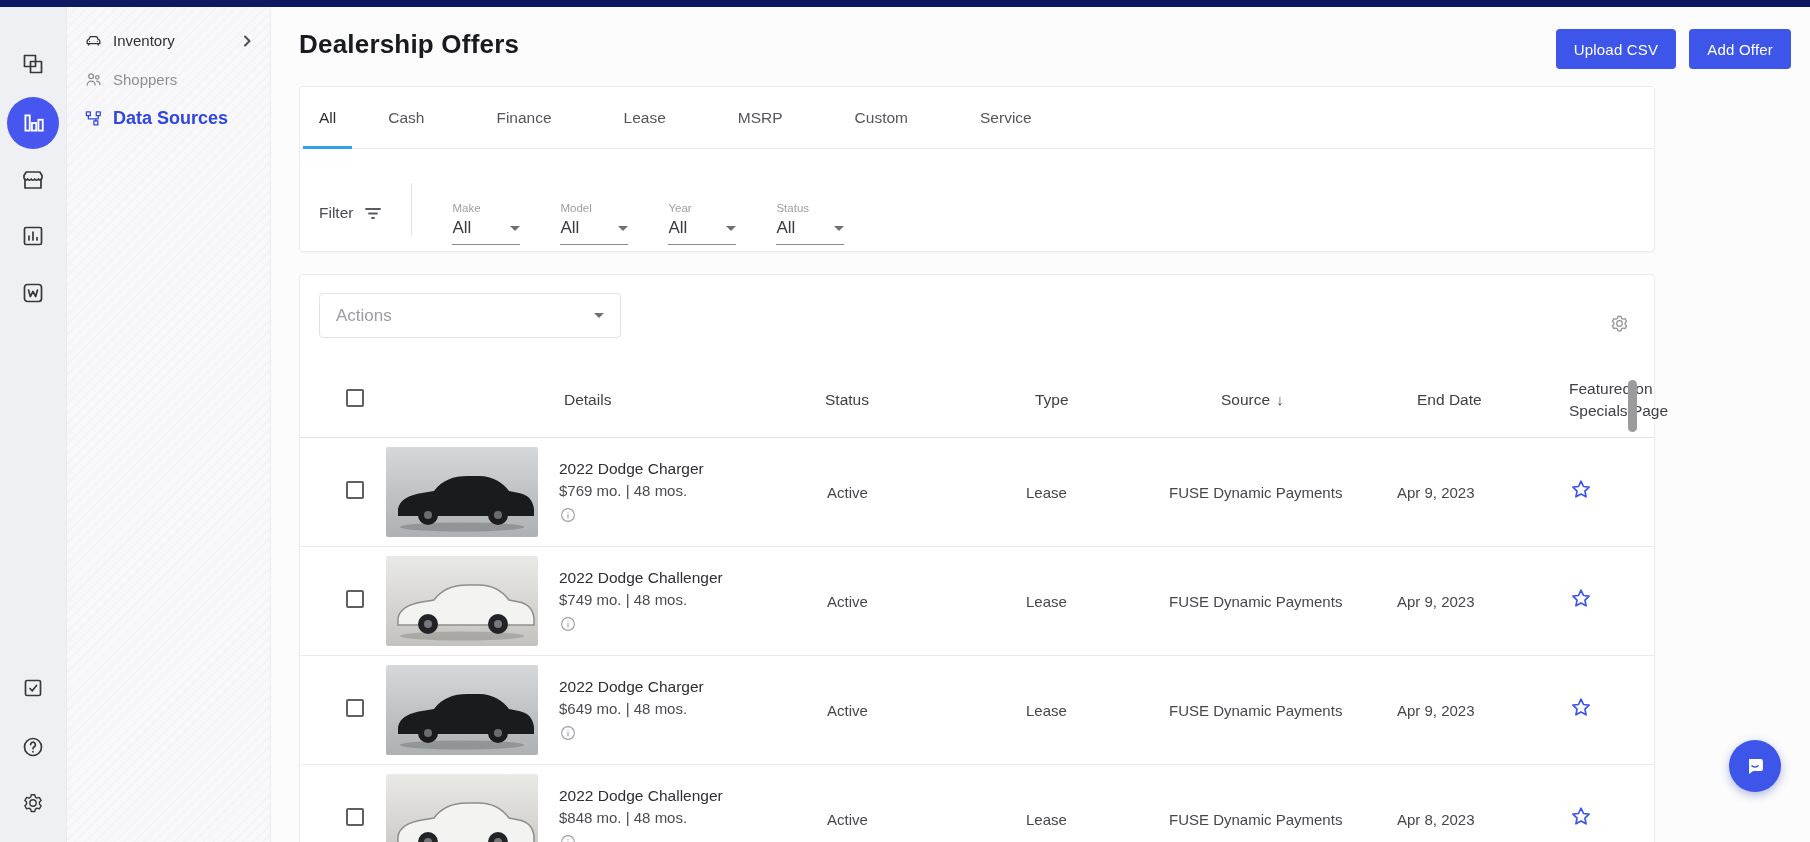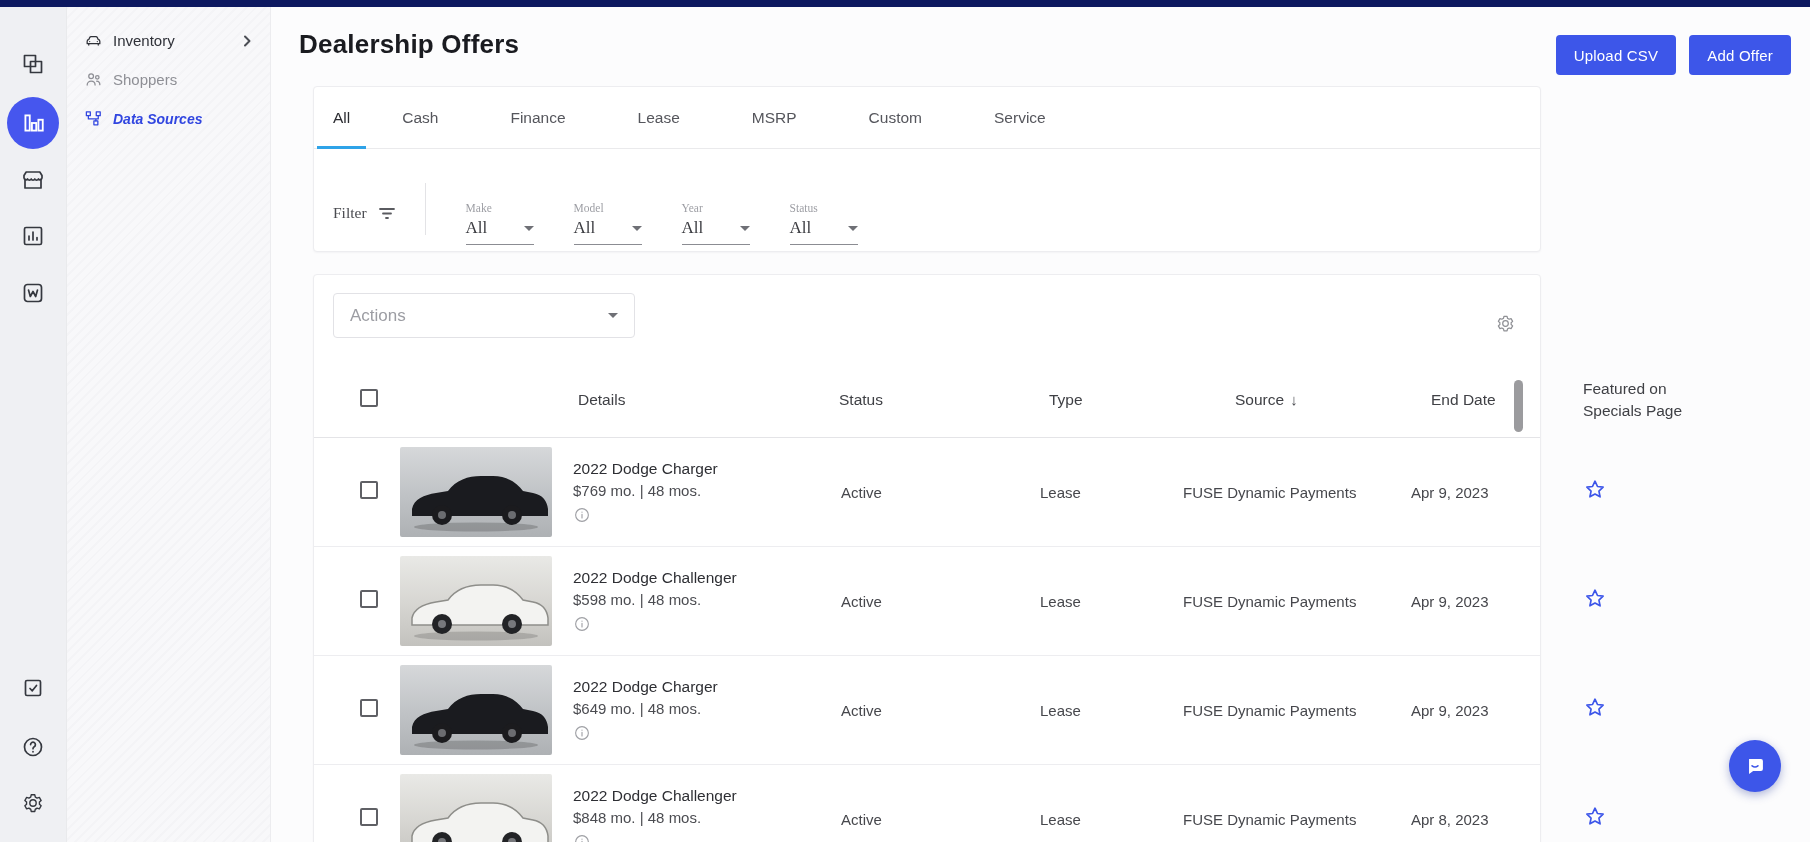--- a/index.html
+++ b/index.html
@@ -25,49 +25,49 @@
   .hamburger { width:22px; height:18px; color:#3b3e44; cursor:pointer; }
   .hamburger svg { width:100%; height:100%; stroke:currentColor; stroke-width:1.8; stroke-linecap:round; }
   .nav { margin-top:14px; }
   .nav-item { display:flex; align-items:center; height:39px; padding:0 16px 0 17px; font-size:15px; color:#2f3138; cursor:pointer; }
   .nav-item .nav-ic { width:19px; height:19px; margin-right:10px; flex:none; }
   .nav-item .nav-ic svg { width:100%; height:100%; stroke:currentColor; fill:none; stroke-width:1.6; stroke-linecap:round; stroke-linejoin:round; }
   .nav-item .spacer { flex:1; }
   .nav-item .chev { width:14px; height:14px; color:#4b4e55; }
   .nav-item .chev svg { width:100%; height:100%; stroke:currentColor; fill:none; stroke-width:2; stroke-linecap:round; stroke-linejoin:round; }
   .nav-item.muted { color:#8e8f95; }
-  .nav-item.active { color:#3146e0; font-weight:700; font-size:14px;font-style:italic; }
+  .nav-item.active { color:#3146e0; font-weight:700; font-size:18px; }
 
   
   .main { position:absolute; top:7px; left:271px; right:0; bottom:0; background:#fcfcfd; }
   .page-title { position:absolute; left:28px; top:22px; font-size:26px; font-weight:700; color:#1a1b20; letter-spacing:.2px; }
 
-  .card { position:absolute; left:28px; width:1228px; background:#ffffff; border:1px solid #ededf0; border-radius:4px; box-shadow:0 1px 2px rgba(25,30,60,.04);margin-left:14px; }
+  .card { position:absolute; left:28px; width:1356px; background:#ffffff; border:1px solid #ededf0; border-radius:4px; box-shadow:0 1px 2px rgba(25,30,60,.04); }
   .card-top { top:79px; height:166px; }
   .card-table { top:267px; height:600px; }
 
   
   .tabs { display:flex; align-items:stretch; height:62px; border-bottom:1px solid #eaeaec; padding-left:3px; }
   .tab { display:flex; align-items:center; padding:0 36px; font-size:15.5px; color:#55565c; cursor:pointer; position:relative; }
   .tab:first-child { padding:0 16px; }
   .tab.active { color:#2b2c31; font-weight:500; }
   .tab.active::after { content:""; position:absolute; left:0; right:0; bottom:-1px; height:3px; background:#2fa3e8; }
 
   
-  .filter-row { display:flex; align-items:flex-end; padding:14px 0 0 19px; height:96px;font-family:Liberation Serif, serif; }
+  .filter-row { display:flex; align-items:flex-end; padding:14px 0 0 19px; height:96px; }
   .filter-label { display:flex; align-items:center; font-size:15.5px; color:#4a4b50; margin-bottom:22px; cursor:pointer; }
   .filter-label .f-ic { width:20px; height:20px; margin-left:10px; color:#5a5b60; }
   .filter-label .f-ic svg { width:100%; height:100%; stroke:currentColor; stroke-width:1.8; stroke-linecap:round; }
   .v-divider { width:1px; height:52px; background:#e3e3e6; margin:0 0 10px 28px; }
   .select-field { margin-left:40px; width:68px; cursor:pointer; }
   .select-field .sf-label { font-size:11.5px; color:#9d9ea4; margin-bottom:4px; }
   .select-field .sf-value { display:flex; align-items:center; justify-content:space-between; font-size:17px; color:#3a3b40; padding-bottom:6px; border-bottom:1px solid #8b8c92; }
   .caret { width:0; height:0; border-left:5px solid transparent; border-right:5px solid transparent; border-top:5px solid #6f7076; margin-left:8px; }
 
-  .top-buttons { position:absolute; top:28px; right:19px; display:flex; gap:13px; }
+  .top-buttons { position:absolute; top:22px; right:19px; display:flex; gap:13px; }
   .btn { height:40px; padding:0 18px; background:#3d56e9; color:#ffffff; font-size:15px; font-weight:500; border:none; border-radius:4px; display:flex; align-items:center; cursor:pointer; font-family:"Liberation Sans",sans-serif; letter-spacing:.2px; }
 
   
   .actions-select { position:absolute; left:19px; top:18px; width:302px; height:45px; border:1px solid #e2e2e6; border-radius:4px; display:flex; align-items:center; justify-content:space-between; padding:0 16px; cursor:pointer; background:#fff; }
   .actions-select .ph { font-size:17px; color:#9c9da3; }
   .gear-btn { position:absolute; right:24px; top:38px; width:21px; height:21px; color:#8f9095; cursor:pointer; }
   .gear-btn svg, .rail-icon.gear svg { stroke-width:1.4; }
   .gear-btn svg { width:100%; height:100%; stroke:currentColor; fill:none; stroke-linecap:round; stroke-linejoin:round; }
 
   
@@ -338,21 +338,21 @@
                 <path class="body" d="M12 62 C14 52 24 48 36 46 L48 44 C56 33 68 29 81 29 L93 29 C107 29 117 36 123 44 L133 46 C143 48 147 54 148 62 L148 69 L12 69 Z" fill="currentColor"></path>
                 <circle cx="42" cy="68" r="10" fill="#222326"></circle>
                 <circle cx="42" cy="68" r="4" fill="#77787c"></circle>
                 <circle cx="112" cy="68" r="10" fill="#222326"></circle>
                 <circle cx="112" cy="68" r="4" fill="#77787c"></circle>
               </svg>
           </div>
         </div>
         <div class="col-details">
           <div class="d-title">2022 Dodge Challenger</div>
-          <div class="d-price">$598 mo. | 48 mos.</div>
+          <div class="d-price">$749 mo. | 48 mos.</div>
           <div class="info-ic"><svg viewBox="0 0 24 24">
                 <circle cx="12" cy="12" r="8.5"></circle>
                 <path d="M12 11 v5 M12 8 v.2"></path>
               </svg></div>
         </div>
         <div class="col-status cell-text">Active</div>
         <div class="col-type cell-text">Lease</div>
         <div class="col-source cell-text">FUSE Dynamic Payments</div>
         <div class="col-date cell-text">Apr 9, 2023</div>
         <div class="col-feat"><span class="star-btn"><svg viewBox="0 0 24 24">

